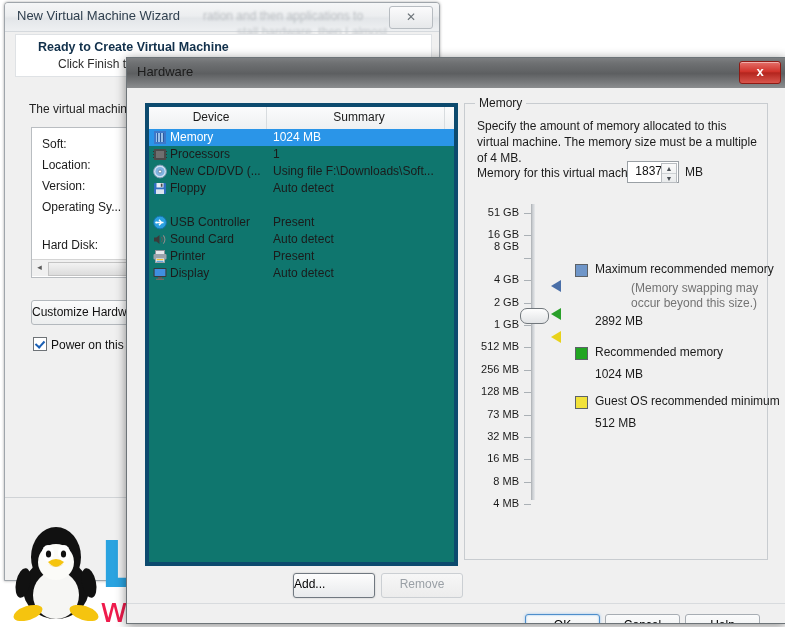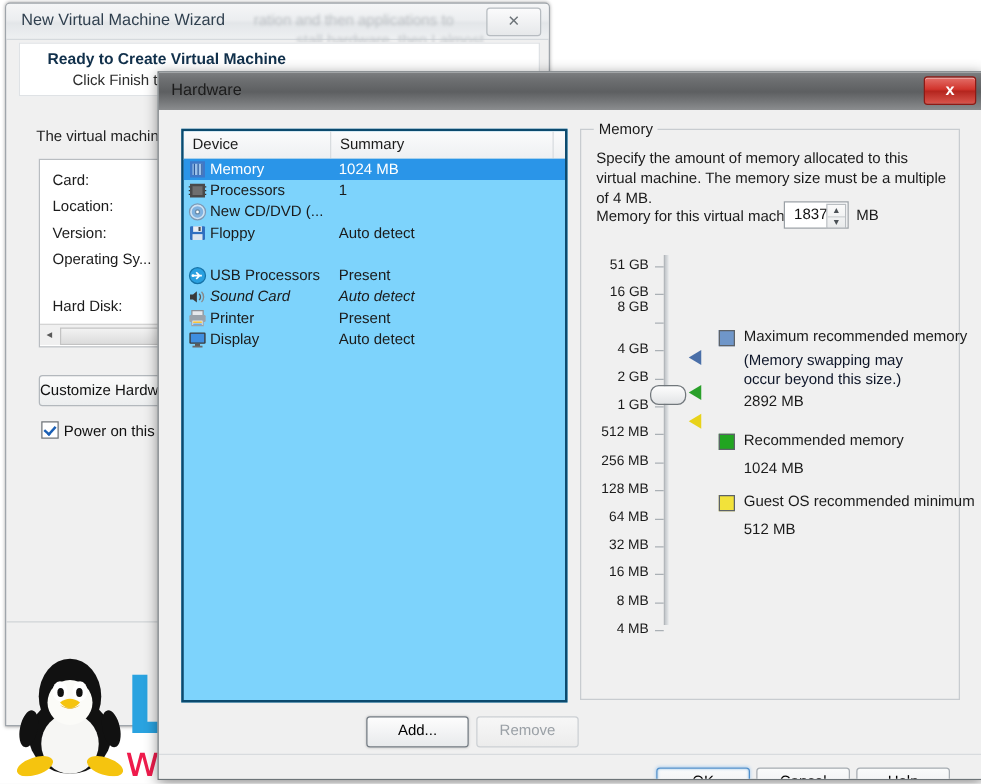--- a/index.html
+++ b/index.html
@@ -143,21 +143,21 @@
     border:1px solid #8e1a14;border-radius:3px;
     color:#ffffff;font-weight:bold;font-size:13px;text-align:center;line-height:20px;
     box-shadow:inset 0 1px 0 rgba(255,255,255,.45);
   }
   #hw-content{
     position:absolute;left:0;top:30px;right:0;bottom:0;background:#f0f0f0;
   }
   
   #device-list{
     position:absolute;left:18px;top:15px;width:305px;height:455px;
-    background:#7dd3fc;border:2px solid #0c4a6e;
+    background:#0f766e;border:4px solid #0c4a6e;text-align:center;
   }
   #dl-header{
     position:absolute;left:0;top:0;right:0;height:22px;
     background:linear-gradient(to bottom,#fbfbfc,#eef0f2);
     border-bottom:1px solid #d2d6da;
   }
   .dl-hcell{
     position:absolute;top:3px;font-size:12px;color:#1b1b1b;padding-left:7px;
     height:19px;box-sizing:border-box;
   }
@@ -167,21 +167,21 @@
   .dl-row.selected{background:#2a95e8;}
   .dl-icon{position:absolute;left:3px;top:1px;width:16px;height:15px;}
   .dl-dev{position:absolute;left:21px;top:1px;font-size:12px;color:#1b1b1b;white-space:nowrap;}
   .dl-row.selected .dl-dev,.dl-row.selected .dl-sum{color:#ffffff;}
   .dl-sum{position:absolute;left:124px;top:1px;font-size:12px;color:#1b1b1b;white-space:nowrap;}
 
   #btn-add{
     position:absolute;left:166px;top:485px;width:80px;height:23px;
     background:linear-gradient(to bottom,#fdfdfd,#e8eaec);
     border:1px solid #707880;border-radius:3px;
-    font-size:12px;color:#000;text-align:center;line-height:21px;
+    font-size:12px;color:#000;line-height:21px;
     box-shadow:0 0 2px rgba(0,0,0,.2);
   }
   #btn-remove{
     position:absolute;left:254px;top:485px;width:80px;height:23px;
     background:linear-gradient(to bottom,#f7f7f7,#ececec);
     border:1px solid #cbcfd3;border-radius:3px;
     font-size:12px;color:#9aa0a6;text-align:center;line-height:21px;
   }
 
   
@@ -228,21 +228,21 @@
     border:1px solid #71777c;border-radius:7px;
   }
   .mark{position:absolute;width:0;height:0;border-style:solid;}
   #mark-blue{left:86px;top:176px;border-width:6px 10px 6px 0;border-color:transparent #4a6fa8 transparent transparent;}
   #mark-green{left:86px;top:204px;border-width:6px 10px 6px 0;border-color:transparent #2aa02a transparent transparent;}
   #mark-yellow{left:86px;top:227px;border-width:6px 10px 6px 0;border-color:transparent #e8d21a transparent transparent;}
 
   
   .lg-sw{position:absolute;width:11px;height:11px;border:1px solid #5c6268;}
   .lg-title{position:absolute;font-size:12px;color:#1b1b1b;white-space:nowrap;}
-  .lg-note{position:absolute;font-size:12px;color:#0f172a;line-height:15px;}
+  .lg-note{position:absolute;font-size:12px;color:#737373;line-height:15px;margin-left:36px;}
   .lg-val{position:absolute;font-size:12px;color:#1b1b1b;}
 
   
   #hw-bottom-sep{position:absolute;left:0;top:515px;width:658px;height:1px;background:#d8dbde;}
   .dlg-btn{
     position:absolute;top:526px;width:73px;height:23px;
     background:linear-gradient(to bottom,#fafbfb,#e9ebed);
     border:1px solid #a7adb3;border-radius:3px;
     font-size:12px;color:#000;text-align:center;line-height:21px;
   }
@@ -262,21 +262,21 @@
   </div>
 
   <div id="wizard-header">
     <div id="wizard-head-title">Ready to Create Virtual Machine</div>
     <div id="wizard-head-sub">Click Finish to create the virtual machine and start installing CentOS</div>
   </div>
 
   <div id="wizard-body-text">The virtual machine</div>
 
   <div id="wizard-summary-box">
-    <div class="wz-row" style="top:9px">Card:</div>
+    <div class="wz-row" style="top:9px">Soft:</div>
     <div class="wz-row" style="top:30px">Location:</div>
     <div class="wz-row" style="top:51px">Version:</div>
     <div class="wz-row" style="top:72px">Operating Sy...</div>
     <div class="wz-row" style="top:110px">Hard Disk:</div>
     <div class="wz-row" style="top:131px;color:#3a3a3a">M...</div>
   </div>
 
   <div id="wizard-hscroll">
     <div class="arrow">◂</div>
     <div class="thumb"></div>
@@ -358,41 +358,42 @@
             <span class="dl-dev">Processors</span>
             <span class="dl-sum">1</span>
           </div>
           <div class="dl-row" style="top: 34px;">
             <span class="dl-icon"><svg width="16" height="15" viewBox="0 0 16 15">
                 <circle cx="8" cy="7.5" r="6.4" fill="#cfe2f3" stroke="#7d99b5"></circle>
                 <circle cx="8" cy="7.5" r="4.6" fill="#7fb2e0"></circle>
                 <circle cx="8" cy="7.5" r="1.6" fill="#fff" stroke="#6b8ca8"></circle>
               </svg></span>
             <span class="dl-dev">New CD/DVD (...</span>
+            <span class="dl-sum">Using file F:\Downloads\Soft...</span>
           </div>
           <div class="dl-row" style="top: 51px;">
             <span class="dl-icon"><svg width="16" height="15" viewBox="0 0 16 15">
                 <rect x="2" y="2" width="12" height="11" rx="1" fill="#2f6fc0"></rect>
                 <rect x="4.5" y="2" width="7" height="4.5" fill="#e9eef4"></rect>
                 <rect x="8.8" y="2.6" width="1.7" height="3.2" fill="#4a4a4a"></rect>
                 <rect x="4" y="8.3" width="8" height="4.7" fill="#dbe5ef"></rect>
               </svg></span>
             <span class="dl-dev">Floppy</span>
             <span class="dl-sum">Auto detect</span>
           </div>
           <div class="dl-row" style="top: 85px;">
             <span class="dl-icon"><svg width="16" height="15" viewBox="0 0 16 15">
                 <circle cx="8" cy="7.5" r="6.4" fill="#2aa0e0" stroke="#1673a8"></circle>
                 <path d="M4.5 7.5 h7 M7 4.8 l2.6 2.7 M7 10.2 l2.6 -2.7" stroke="#fff" stroke-width="1.4" fill="none"></path>
                 <circle cx="4.3" cy="7.5" r="1.1" fill="#fff"></circle>
               </svg></span>
-            <span class="dl-dev">USB Processors</span>
+            <span class="dl-dev">USB Controller</span>
             <span class="dl-sum">Present</span>
           </div>
-          <div class="dl-row" style="top: 102px; font-style: italic;">
+          <div class="dl-row" style="top: 102px;">
             <span class="dl-icon"><svg width="16" height="15" viewBox="0 0 16 15">
                 <path d="M2 5.5 h2.4 L7.5 3 v9 L4.4 9.5 H2z" fill="#3a3a3a"></path>
                 <path d="M9.3 5 a3.4 3.4 0 0 1 0 5" stroke="#5c5c5c" fill="none" stroke-width="1.1"></path>
                 <path d="M11.2 3.4 a5.8 5.8 0 0 1 0 8.2" stroke="#8a8a8a" fill="none" stroke-width="1.1"></path>
               </svg></span>
             <span class="dl-dev">Sound Card</span>
             <span class="dl-sum">Auto detect</span>
           </div>
           <div class="dl-row" style="top: 119px;">
             <span class="dl-icon"><svg width="16" height="15" viewBox="0 0 16 15">
@@ -447,21 +448,21 @@
           <div class="tick-lab" style="top: 93.6px;">2 GB</div>
           <div class="tick-dash" style="top: 100.6px;"></div>
           <div class="tick-lab" style="top: 116px;">1 GB</div>
           <div class="tick-dash" style="top: 123px;"></div>
           <div class="tick-lab" style="top: 138.4px;">512 MB</div>
           <div class="tick-dash" style="top: 145.4px;"></div>
           <div class="tick-lab" style="top: 160.8px;">256 MB</div>
           <div class="tick-dash" style="top: 167.8px;"></div>
           <div class="tick-lab" style="top: 183.2px;">128 MB</div>
           <div class="tick-dash" style="top: 190.2px;"></div>
-          <div class="tick-lab" style="top: 205.6px;">64 MB</div>
+          <div class="tick-lab" style="top: 205.6px;">73 MB</div>
           <div class="tick-dash" style="top: 212.6px;"></div>
           <div class="tick-lab" style="top: 228px;">32 MB</div>
           <div class="tick-dash" style="top: 235px;"></div>
           <div class="tick-lab" style="top: 250.4px;">16 MB</div>
           <div class="tick-dash" style="top: 257.4px;"></div>
           <div class="tick-lab" style="top: 272.8px;">8 MB</div>
           <div class="tick-dash" style="top: 279.8px;"></div>
           <div class="tick-lab" style="top: 295.2px;">4 MB</div>
           <div class="tick-dash" style="top: 302.2px;"></div>
         </div>

